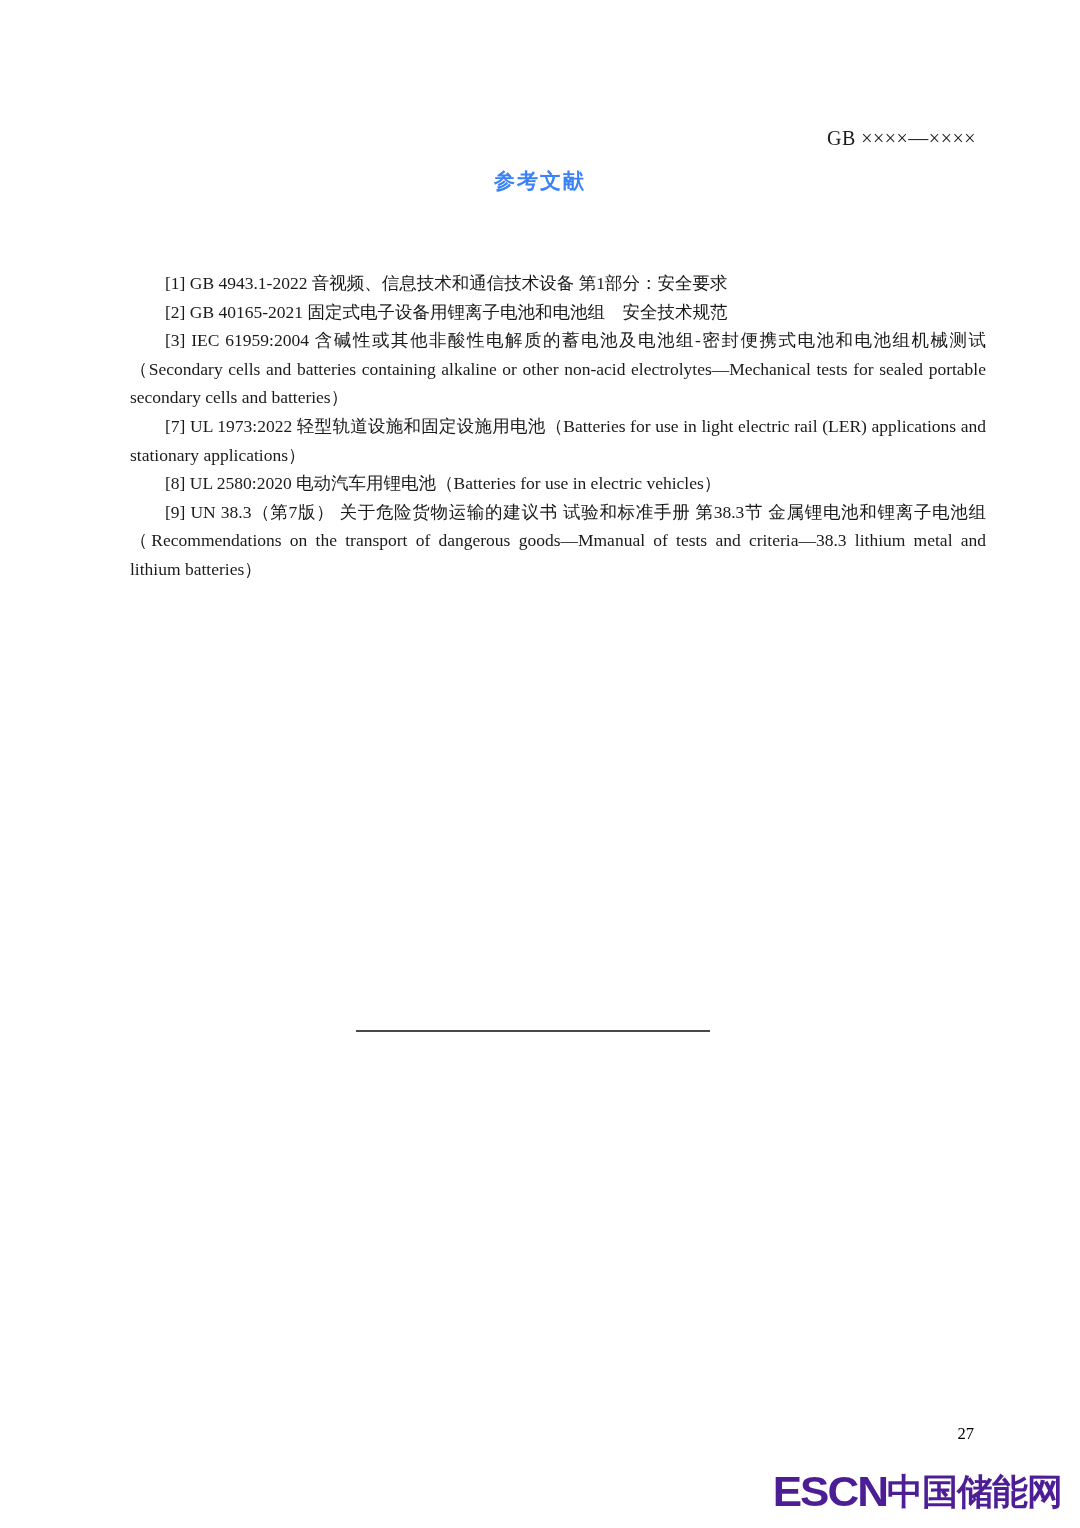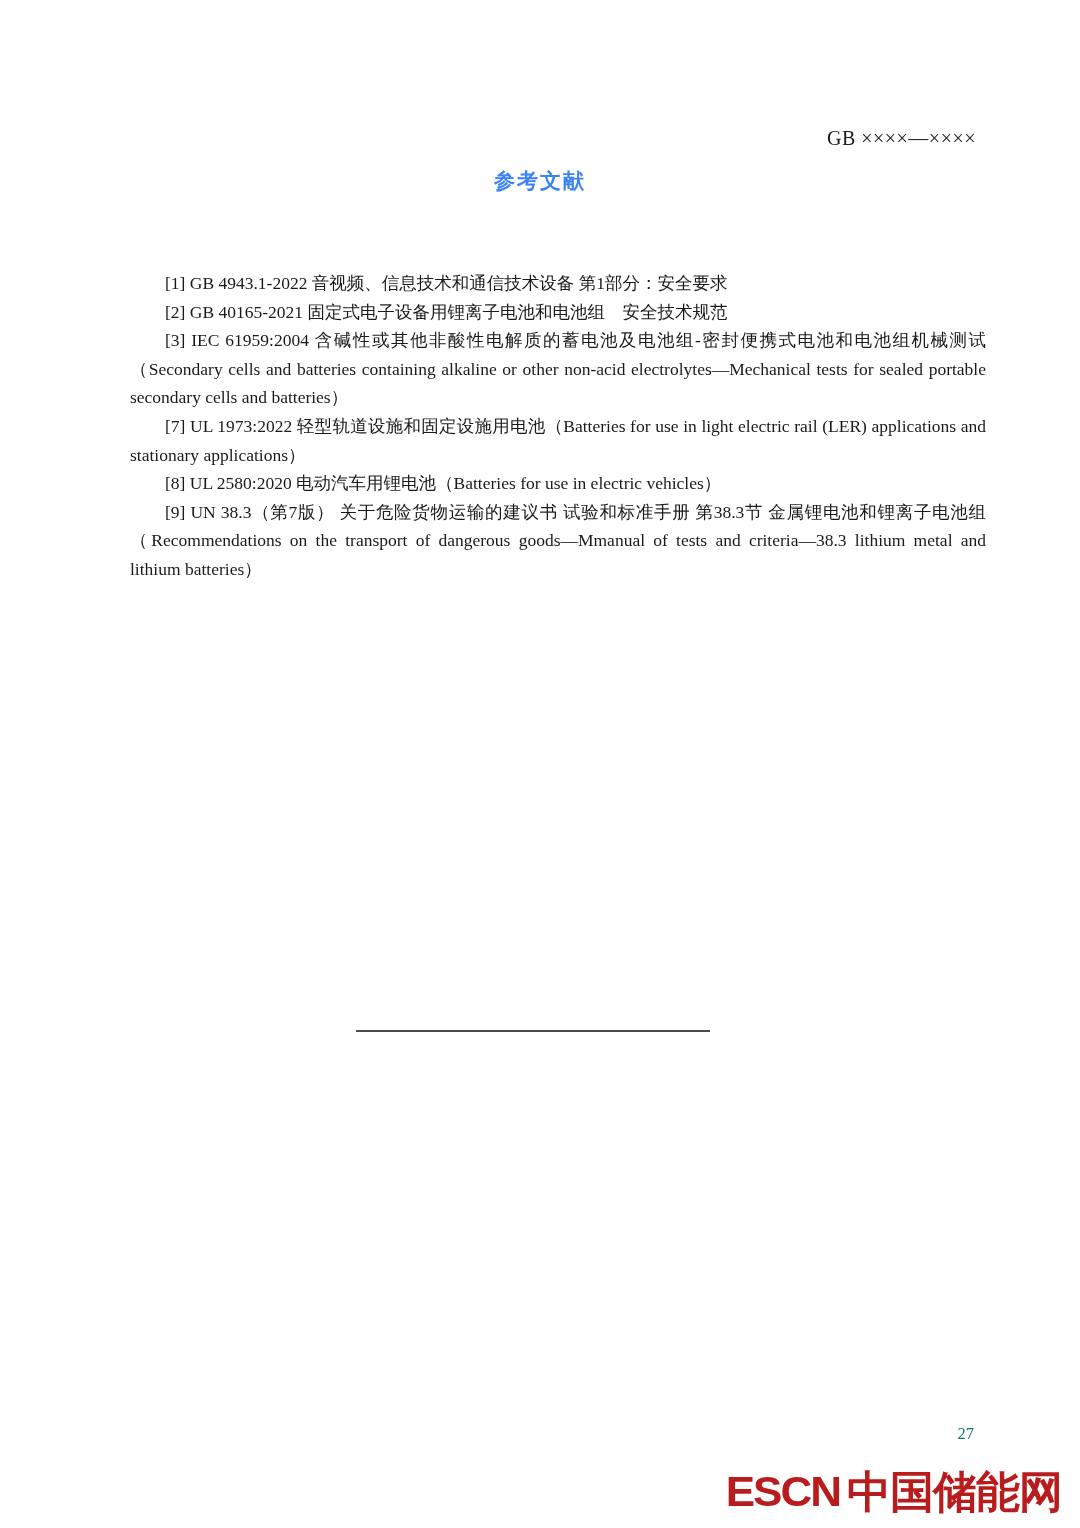--- a/index.html
+++ b/index.html
@@ -55,43 +55,42 @@
     left: 356px;
     width: 354px;
     height: 0;
     border-top: 2px solid #4a4a4a;
   }
   .page-number {
     position: absolute;
     top: 1424px;
     right: 106px;
     font-size: 16.5px;
-    color: #0f766e;
+    color: #000000;
   }
   .escn-logo {
     position: absolute;
     right: 18px;
     bottom: 14px;
     display: flex;
     align-items: center;
     white-space: nowrap;
     line-height: 1;
   }
   .escn-logo .logo-en {
     font-family: "Liberation Sans", "DejaVu Sans", sans-serif;
     font-weight: 800;
     font-size: 44px;
     letter-spacing: -2px;
     transform: scaleY(0.95);
   }
   .escn-logo .logo-cn {
     font-family: "Liberation Sans", "DejaVu Sans", sans-serif;
     font-weight: 900;
-    font-size: 44px;
-    margin-left: 7px;
+    font-size: 36px;
     letter-spacing: -1px;
   }
 </style>
 </head>
 <body>
 
 <div class="doc-code">GB ××××—××××</div>
 
 <h1 class="page-title">参考文献</h1>
 
@@ -101,16 +100,16 @@
   <p>[3] IEC 61959:2004 含碱性或其他非酸性电解质的蓄电池及电池组-密封便携式电池和电池组机械测试（Secondary cells and batteries containing alkaline or other non-acid electrolytes—Mechanical tests for sealed portable secondary cells and batteries）</p>
   <p>[7] UL 1973:2022 轻型轨道设施和固定设施用电池（Batteries for use in light electric rail (LER) applications and stationary applications）</p>
   <p>[8] UL 2580:2020 电动汽车用锂电池（Batteries for use in electric vehicles）</p>
   <p>[9] UN 38.3（第7版） 关于危险货物运输的建议书 试验和标准手册 第38.3节 金属锂电池和锂离子电池组（Recommendations on the transport of dangerous goods—Mmanual of tests and criteria—38.3 lithium metal and lithium batteries）</p>
 </div>
 
 <div class="end-divider"></div>
 
 <div class="page-number">27</div>
 
-<div class="escn-logo" style="color: #b91c1c;">
+<div class="escn-logo" style="color: #4c1d95;">
   <span class="logo-en">ESCN</span>
   <span class="logo-cn">中国储能网</span>
 </div>
 
 </body></html>

